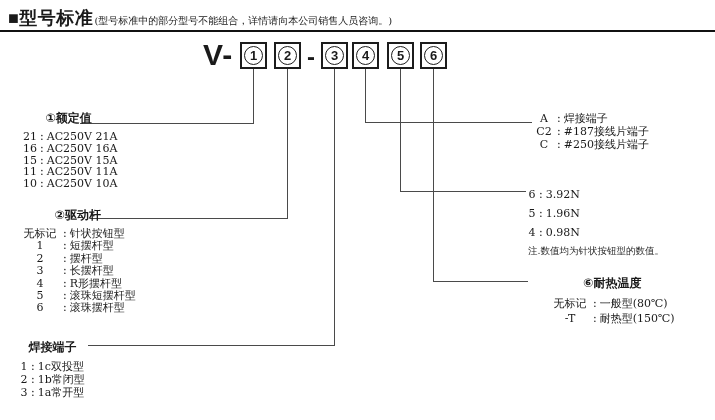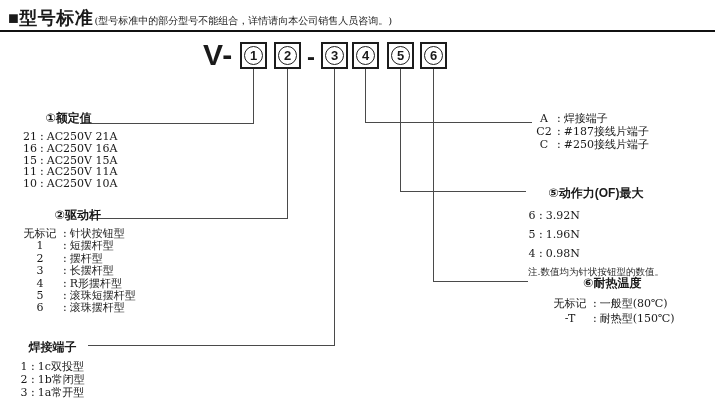--- a/index.html
+++ b/index.html
@@ -208,21 +208,20 @@
       <span class="v">#187接线片端子</span>
     </div>
     <div class="row">
       <span class="k">C</span>
       <span class="c">:</span>
       <span class="v">#250接线片端子</span>
     </div>
   </div>
 
   <div class="sec" id="sec5">
-    <div class="sec-title">⑤动作力(OF)最大</div>
     <div class="row">
       <span class="k">6</span>
       <span class="c">:</span>
       <span class="v">3.92N</span>
     </div>
     <div class="row">
       <span class="k">5</span>
       <span class="c">:</span>
       <span class="v">1.96N</span>
     </div>

